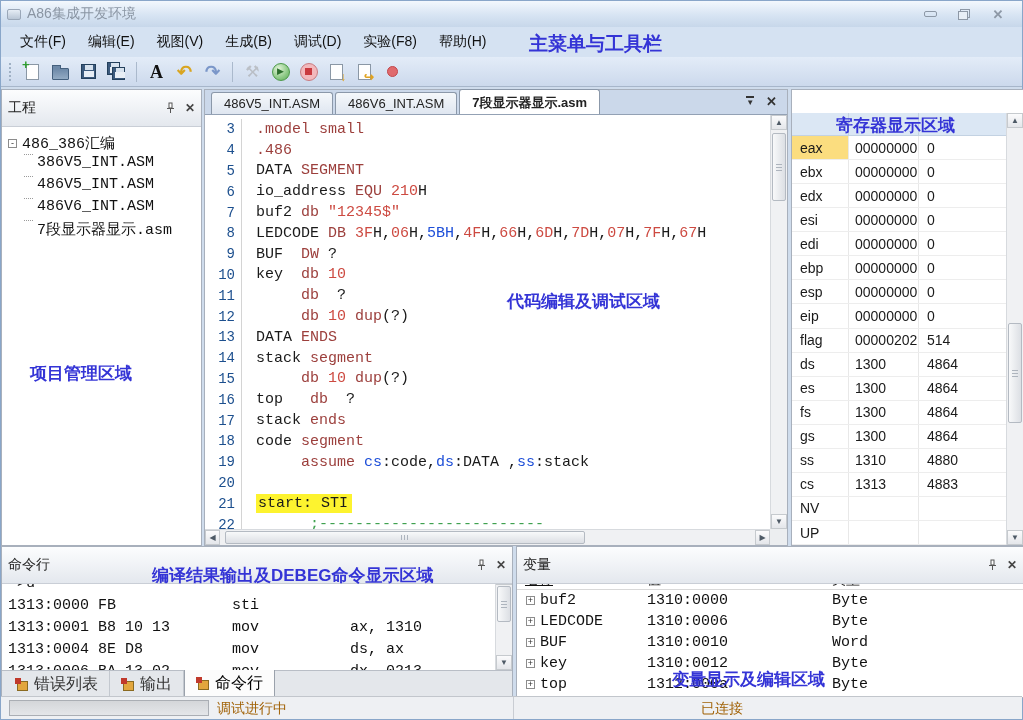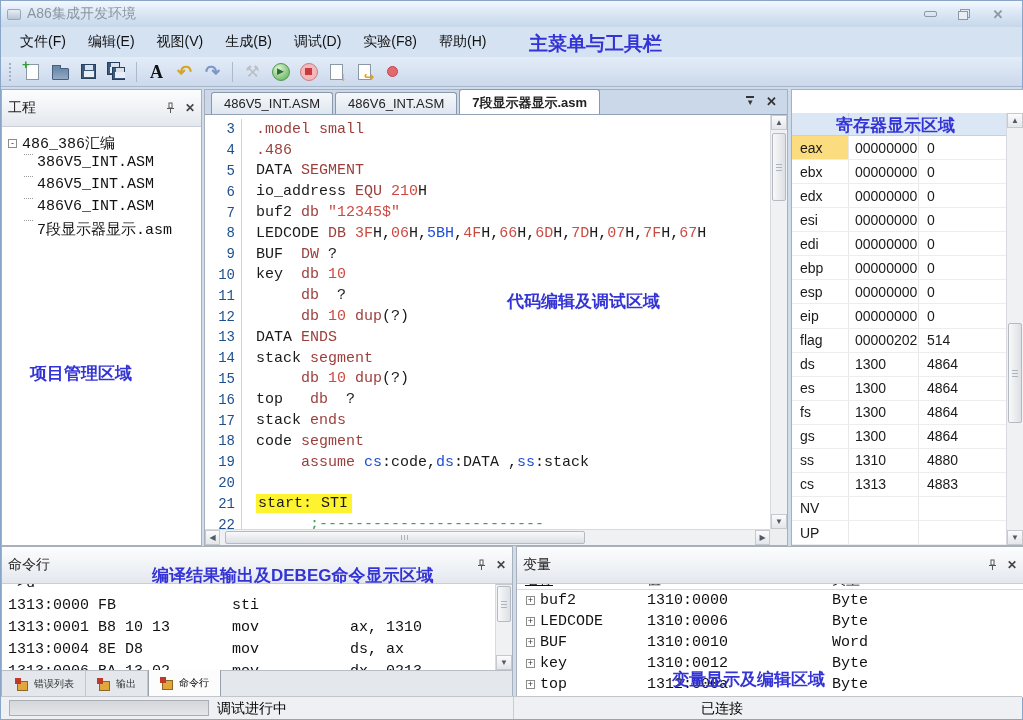--- a/index.html
+++ b/index.html
@@ -139,42 +139,42 @@
   .cmd-panel{left:0;top:545px;width:512px;height:152px;}
   .cmd-content{position:absolute;left:0;top:23px;right:17px;bottom:27px;background:#fff;overflow:hidden;
     font-family:"Liberation Mono",monospace;font-size:15px;padding:2px 0 0 6px;color:#111;}
   .cmd-line{height:22px;white-space:pre;display:flex;align-items:center;}
   .c-addr{width:224px;flex:none;} .c-mnem{width:118px;flex:none;}
   .cmd-annot{position:absolute;left:150px;top:17px;z-index:3;}
   .cmd-panel .sb-v{top:23px;bottom:27px;}
   .cmd-panel .sb-thumb{top:16px;height:36px;}
   .bottom-tabs{position:absolute;left:0;bottom:0;right:0;height:27px;background:#e4e7eb;
     border-top:1px solid #b9bec6;display:flex;align-items:stretch;padding-left:2px;}
-  .btab{display:flex;align-items:center;gap:6px;padding:0 11px;font-size:10px;color:#333;
+  .btab{display:flex;align-items:center;gap:6px;padding:0 11px;font-size:16px;color:#333;
     border-right:1px solid #c3c8cf;}
   .btab.active{background:#fcfcfc;border:1px solid #9aa1ab;border-top:none;margin-top:-1px;color:#000;}
   .btab-ico{position:relative;width:13px;height:13px;flex:none;}
   .btab-ico::after{content:"";position:absolute;right:0;bottom:0;width:9px;height:8px;background:#e2a63d;border:1px solid #8a6a20;}
   .btab-ico::before{content:"";position:absolute;left:0;top:0;width:6px;height:6px;background:#c0392b;z-index:1;}
 
   
   .var-panel{left:515px;top:545px;width:508px;height:152px;}
   .var-colheader{position:absolute;left:0;top:23px;right:0;height:20px;display:flex;align-items:center;
     font-size:14px;color:#111;border-bottom:1px solid #d9d9d9;background:#fff;}
   .vc-name{width:130px;padding-left:8px;text-decoration:underline;} .vc-val{width:185px;} .vc-type{flex:1;}
   .var-rows{position:absolute;left:0;top:43px;right:0;bottom:0;overflow:hidden;
     font-family:"Liberation Mono",monospace;font-size:15px;color:#111;}
   .var-row{height:21px;display:flex;align-items:center;}
   .v-name{width:130px;display:flex;align-items:center;padding-left:5px;}
   .v-val{width:185px;} .v-type{flex:1;}
   .var-annot{position:absolute;left:155px;top:121px;z-index:3;}
 
   
   .statusbar{position:absolute;left:0;bottom:0;right:0;height:23px;background:#eef0f3;
-    border-top:1px solid #c2c6cc;font-size:14px;color:#000000;}
+    border-top:1px solid #c2c6cc;font-size:14px;color:#a16207;}
   .progress{position:absolute;left:8px;top:3px;width:200px;height:16px;
     background:linear-gradient(#d4d6d9,#e4e6e9);border:1px solid #aaaeb4;}
   .status-left{position:absolute;left:216px;top:3px;}
   .status-div{position:absolute;left:512px;top:0;bottom:0;width:1px;background:#c9cdd3;}
   .status-right{position:absolute;left:700px;top:3px;}
 
   .pin-svg{display:block;}
 </style>
 </head>
 <body>

